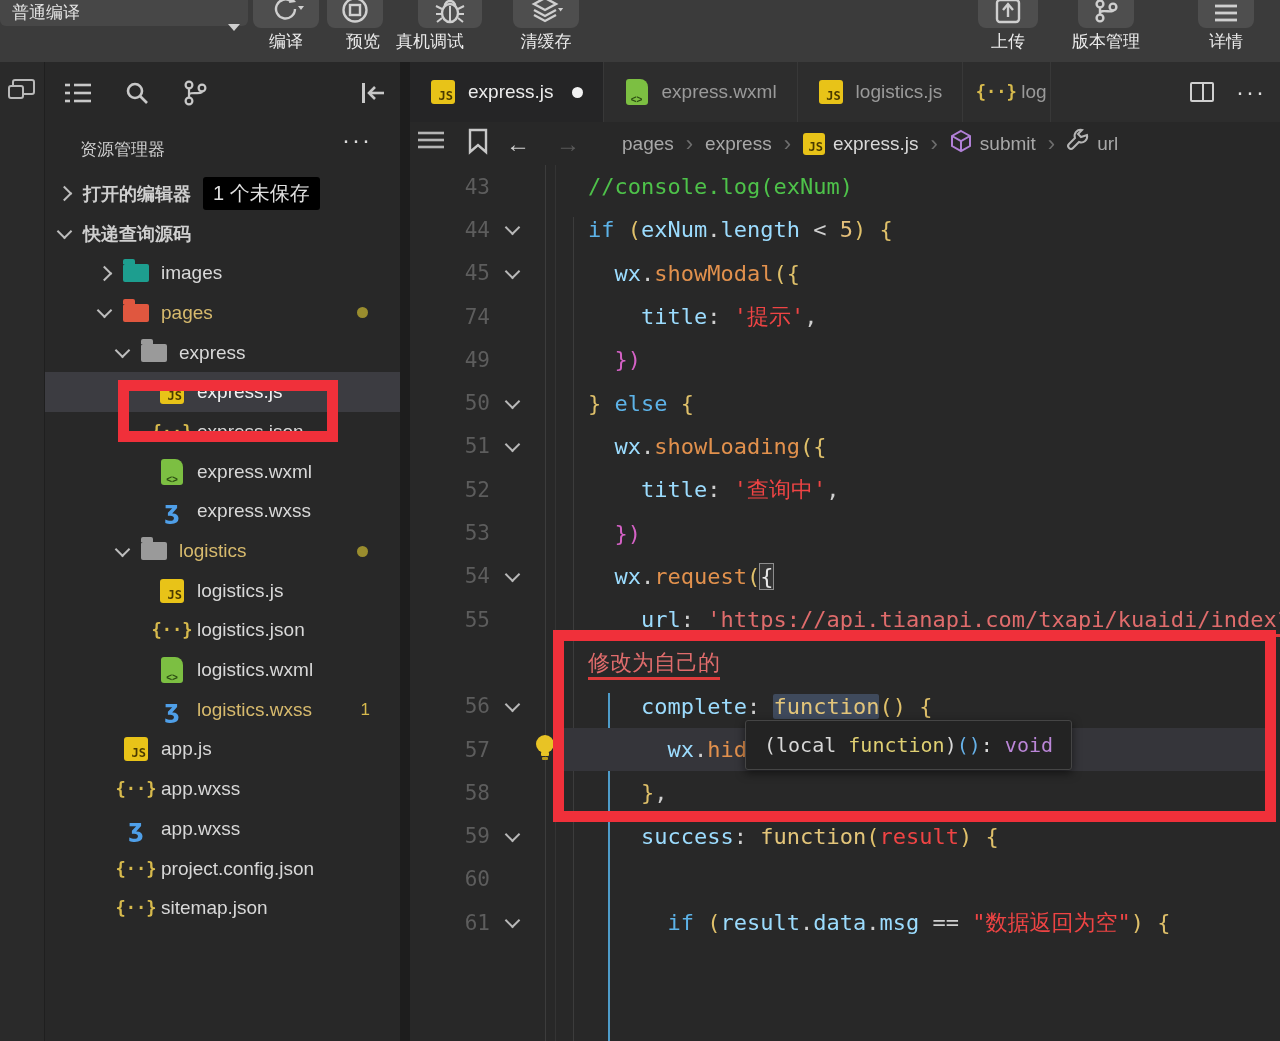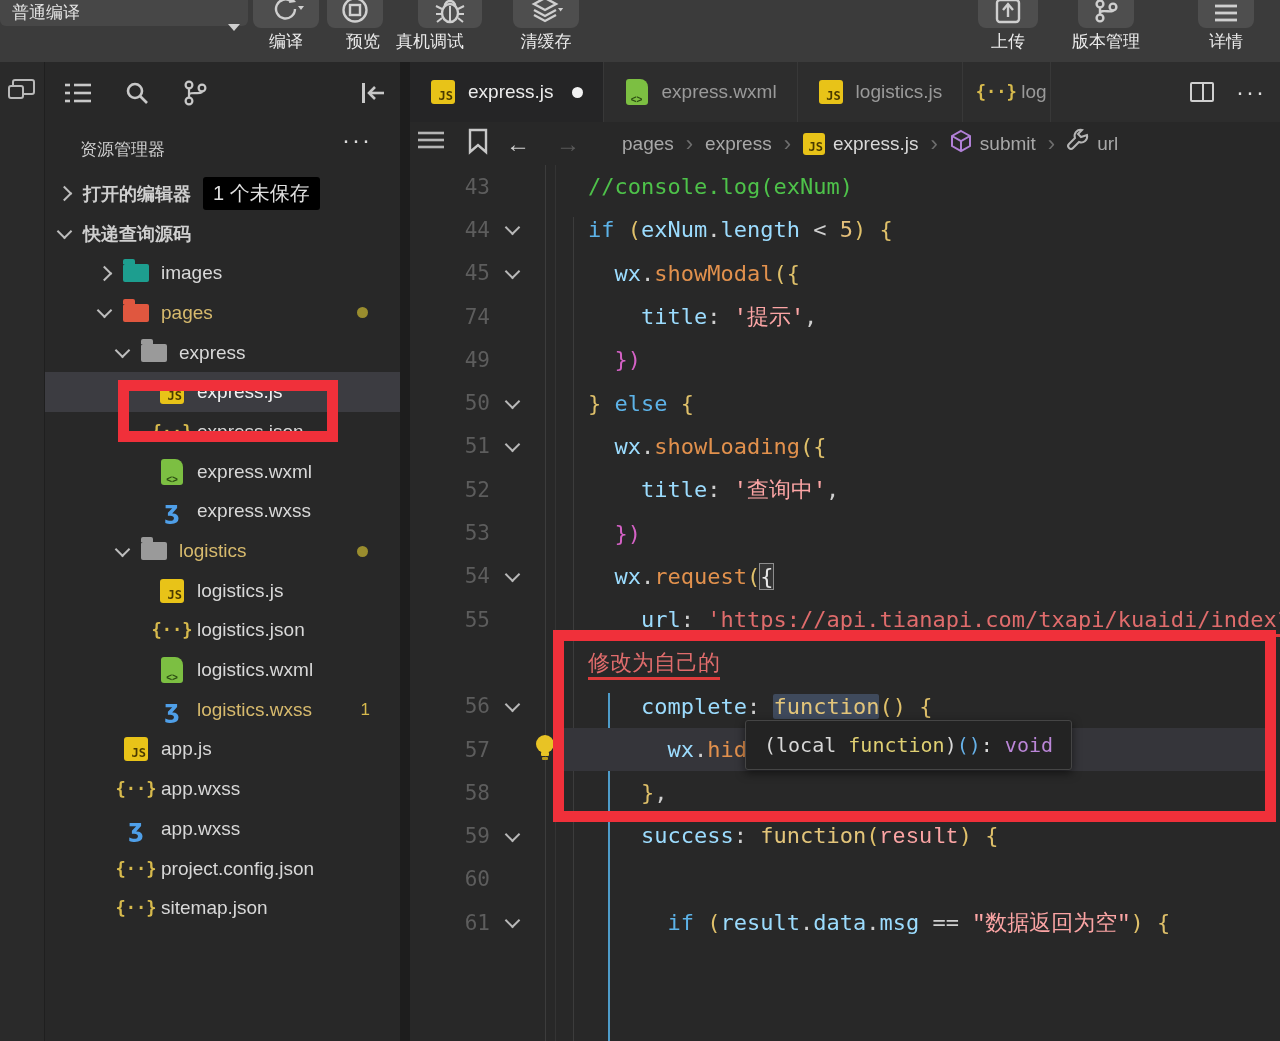--- a/index.html
+++ b/index.html
@@ -86,21 +86,21 @@
 
   
   .code { position:relative; height:876px; font-family:"DejaVu Sans Mono","Liberation Mono",monospace;
           font-size:22px; }
   .cl { position:relative; height:43.3px; display:flex; align-items:center; }
   .lnum { width:80px; text-align:right; color:#5d5d5d; flex:none; font-size:21px; }
   .fold { width:45px; flex:none; display:flex; justify-content:center; }
   .fold .chev { border-color:#b8b8b8; }
   .ctext { white-space:pre; }
   .tk-cmt { color:#4ec24a; } .tk-kw { color:#5db3e8; } .tk-prop { color:#9cdcfe; }
-  .tk-fn { color:#e2914d; } .tk-str { color:#fca5a5;font-family:Liberation Mono, monospace; } .tk-bool { color:#e07b55; }
+  .tk-fn { color:#e2914d; } .tk-str { color:#ef4444; } .tk-bool { color:#e07b55; }
   .tk-num { color:#e5c07b; } .tk-bY { color:#dfc06a; } .tk-bP { color:#d562c6; }
   .tk-pun { color:#cfcfcf; } .tk-ws { }
   .tk-strE { color:#e06c6c; border-bottom:3px solid #de3b3b; padding-bottom:2px; }
   .tk-mb { color:#e8e8e8; outline:1px solid #8d8d8d; background:rgba(130,130,130,.15); }
   .tk-fkw { color:#e3c57a; } .tk-fkwH { color:#e3c57a; background:rgba(90,115,155,.45); border-radius:2px; }
   .guide { position:absolute; width:1px; background:#3c3c3c; top:0; bottom:0; }
   .guide.active { background:#4e9cc9; width:2px; }
   .cur-line { position:absolute; left:143px; right:10px; height:43px; background:#35353a; }
 
   

